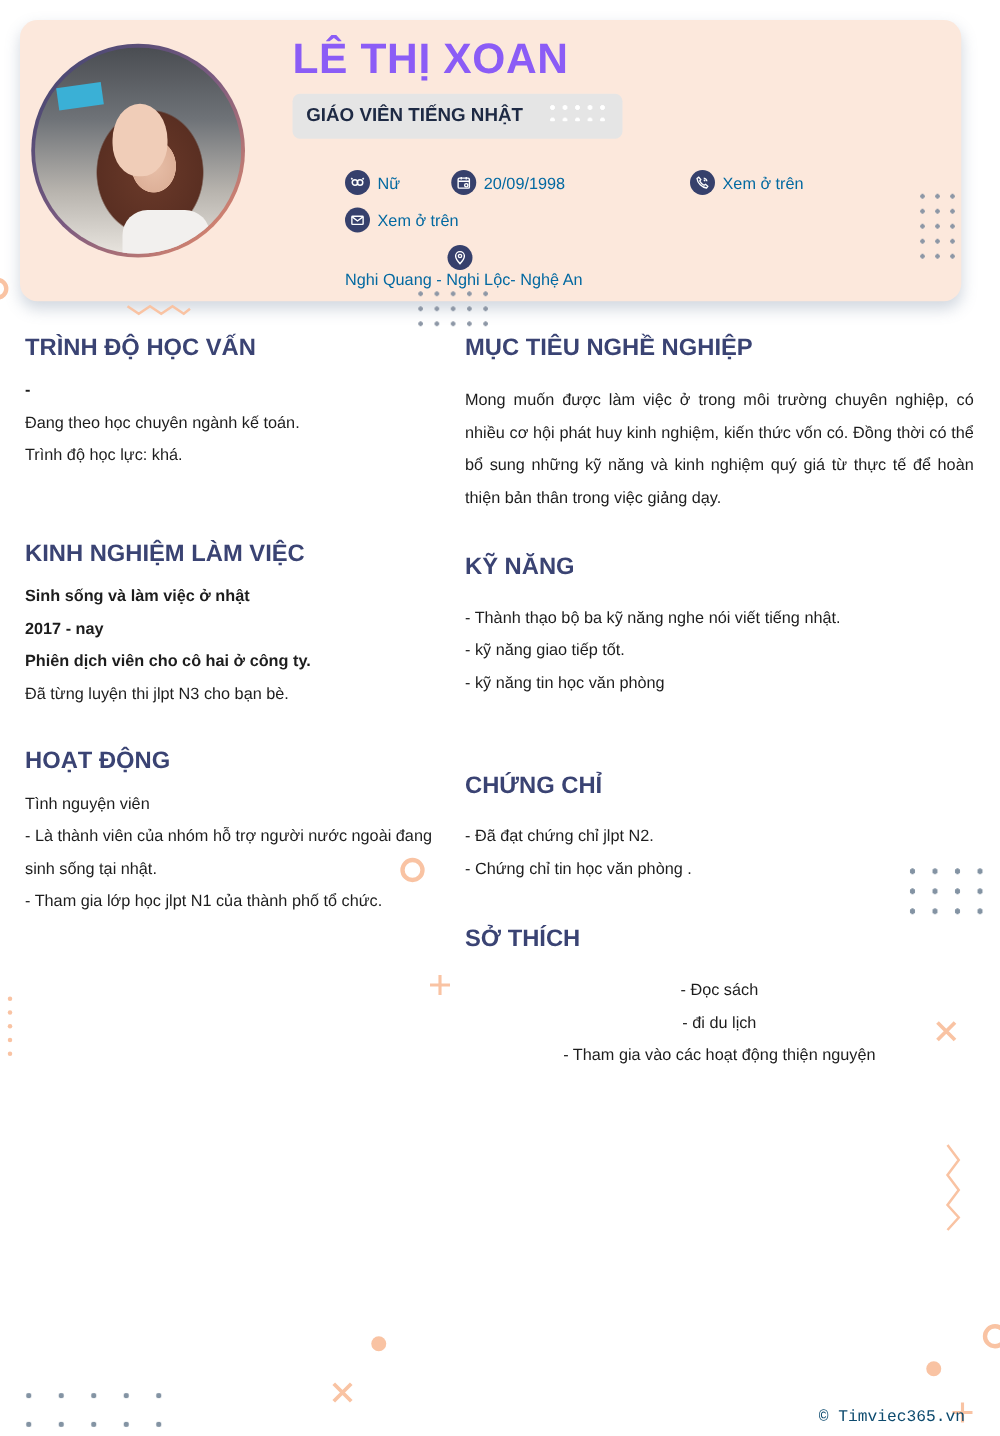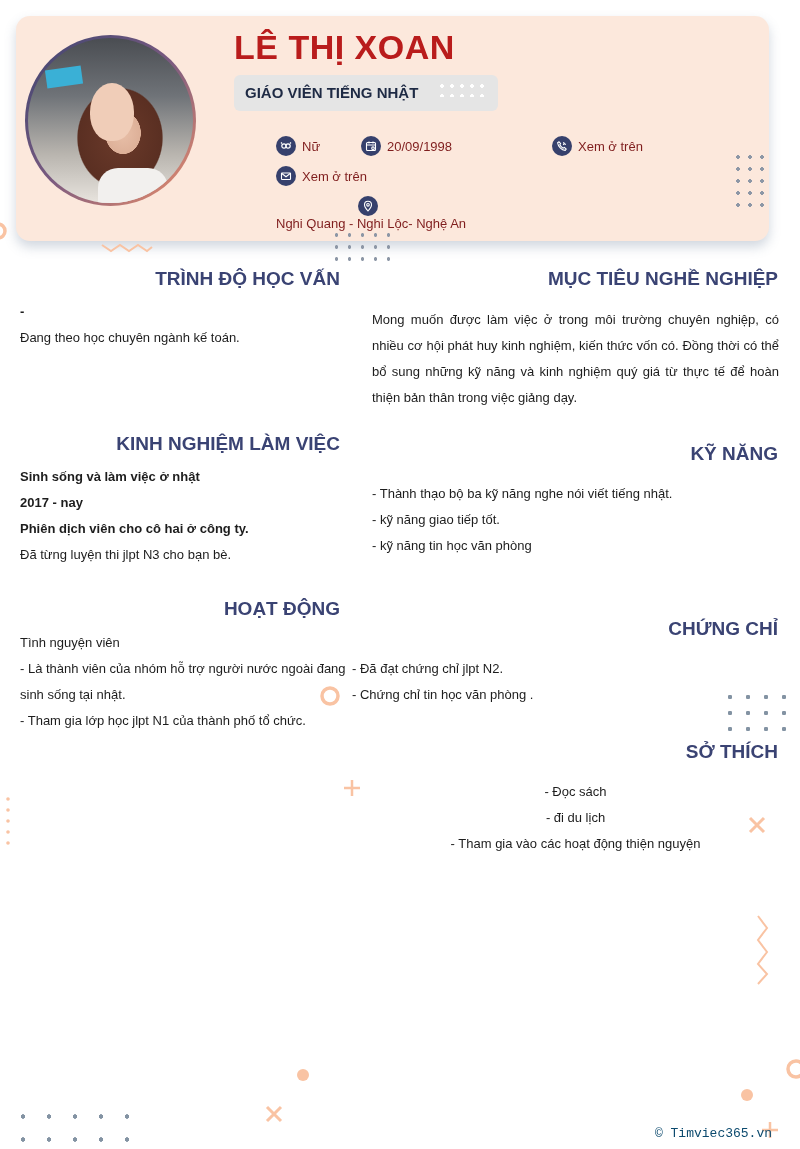--- a/index.html
+++ b/index.html
@@ -22,48 +22,48 @@
       radial-gradient(ellipse 22px 26px at 95px 95px, #e8bfa8 0%, #ddb098 80%, transparent 82%),
       radial-gradient(ellipse 60px 70px at 92px 100px, #6b3a2a 0%, #5a2f22 70%, transparent 72%),
       linear-gradient(180deg, #4a4d52 0%, #6f7378 35%, #b8b4ae 70%, #e8e4de 100%);
     position: relative; overflow: hidden;
   }
   .avatar .window { position: absolute; left: 18px; top: 30px; width: 36px; height: 18px; background: #3ab0d6; transform: rotate(-8deg); }
   .avatar .face { position: absolute; left: 62px; top: 45px; width: 44px; height: 58px; border-radius: 50% 50% 46% 46%; background: #f0cdb8; }
   .avatar .shirt { position: absolute; left: 70px; top: 130px; width: 70px; height: 50px; background: #f2f0ee; border-radius: 20px 20px 0 0; }
 
   .name {
-    position: absolute; left: 234px; top: 28px; font-size: 34px; font-weight: bold; color: #b91c1c;
+    position: absolute; left: 234px; top: 28px; font-size: 34px; font-weight: bold; color: #8b5cf6;
     letter-spacing: 0.5px;
   }
   .title-badge {
     position: absolute; left: 234px; top: 75px; width: 264px; height: 36px;
     background: #e5e5e5; border-radius: 6px;
   }
   .title-badge .label {
     position: absolute; left: 11px; top: 9px; font-size: 15px; font-weight: bold; color: #1e2a44;
   }
   .title-badge .dots {
     position: absolute; left: 203px; top: 6px; width: 52px; height: 16px;
     background-image: radial-gradient(circle, #ffffff 1.7px, transparent 2px);
     background-size: 10px 10px;
   }
 
-  .info { position: absolute; display: flex; align-items: center; font-size: 13px; color: #7f1d1d; padding-left: 41px; }
+  .info { position: absolute; display: flex; align-items: center; font-size: 13px; color: #0369a1; padding-left: 41px; }
   .info .ic {
     width: 20px; height: 20px; border-radius: 50%; background: #36406c; color: #fff;
     display: flex; align-items: center; justify-content: center; margin-right: 6px; flex-shrink: 0;
   }
   .info .ic svg { width: 12px; height: 12px; }
 
   .dotgrid { position: absolute; background-image: radial-gradient(circle, #8393a3 2px, transparent 2.4px); }
   .dotgrid.small { background-image: radial-gradient(circle, #8d97a6 1.6px, transparent 2px); }
 
   .section-title {
-    position: absolute; font-size: 19px; font-weight: bold; color: #3a4373; text-align: right;
+    position: absolute; font-size: 19px; font-weight: bold; color: #3a4373; text-align: left;
   }
   .text { position: absolute; font-size: 13px; line-height: 26px; color: #1d1d1d; }
   .text .b { font-weight: bold; }
   .text p { margin: 0; }
   .justify { text-align: justify; }
 
   .deco { position: absolute; }
   .footer { position: absolute; right: 28px; bottom: 8px; font-family: "Liberation Mono", "DejaVu Sans Mono", monospace; font-size: 13px; color: #0c4a6e; }
 </style>
 </head>
@@ -183,20 +183,21 @@
     <path d="M4 4 L18 18 M18 4 L4 18" stroke="#f9c3a3" stroke-width="3"></path>
   </svg>
 <svg class="deco" style="left:760px; top:1120px;" width="20" height="20">
     <path d="M10 2 V18 M2 10 H18" stroke="#f9c3a3" stroke-width="2.5"></path>
   </svg>
 
 <div class="section-title" style="left:20px; top:268px; width:320px;">TRÌNH ĐỘ HỌC VẤN</div>
 <div class="text" style="left:20px; top:299px; width:330px;">
   <p class="b">-</p>
   <p>Đang theo học chuyên ngành kế toán.</p>
+  <p>Trình độ học lực: khá.</p>
 </div>
 
 <div class="section-title" style="left:20px; top:433px; width:320px;">KINH NGHIỆM LÀM VIỆC</div>
 <div class="text" style="left:20px; top:464px; width:330px;">
   <p class="b">Sinh sống và làm việc ở nhật</p>
   <p class="b">2017 - nay</p>
   <p class="b">Phiên dịch viên cho cô hai ở công ty.</p>
   <p>Đã từng luyện thi jlpt N3 cho bạn bè.</p>
 </div>
 
@@ -211,21 +212,21 @@
 <div class="text justify" style="left:372px; top:307px; width:407px;">Mong muốn được làm việc ở trong môi trường chuyên nghiệp, có nhiều cơ hội phát huy kinh nghiệm, kiến thức vốn có. Đồng thời có thể bổ sung những kỹ năng và kinh nghiệm quý giá từ thực tế để hoàn thiện bản thân trong việc giảng dạy.</div>
 
 <div class="section-title" style="left:372px; top:443px; width:406px;">KỸ NĂNG</div>
 <div class="text" style="left:372px; top:481px; width:407px;">
   <p>- Thành thạo bộ ba kỹ năng nghe nói viết tiếng nhật.</p>
   <p>- kỹ năng giao tiếp tốt.</p>
   <p>- kỹ năng tin học văn phòng</p>
 </div>
 
 <div class="section-title" style="left:372px; top:618px; width:406px;">CHỨNG CHỈ</div>
-<div class="text" style="left:352px; top:656px; width:407px;">
+<div class="text" style="left:372px; top:656px; width:407px;">
   <p>- Đã đạt chứng chỉ jlpt N2.</p>
   <p>- Chứng chỉ tin học văn phòng .</p>
 </div>
 
 <div class="section-title" style="left:372px; top:741px; width:406px;">SỞ THÍCH</div>
 <div class="text" style="left:372px; top:779px; width:407px;text-align:center;">
   <p>- Đọc sách</p>
   <p>- đi du lịch</p>
   <p>- Tham gia vào các hoạt động thiện nguyện</p>
 </div>

